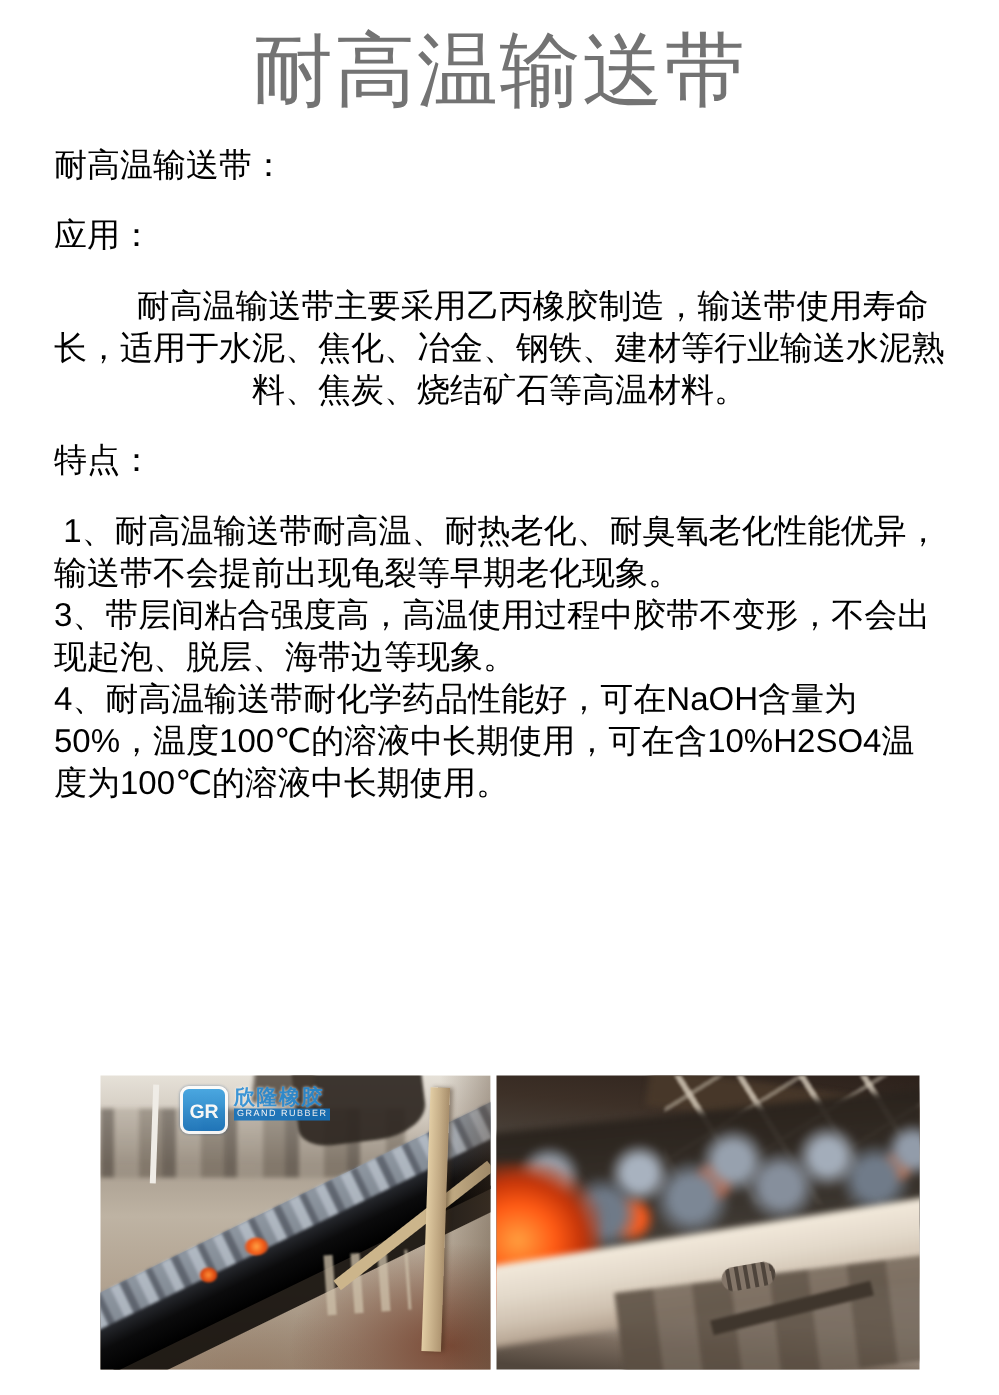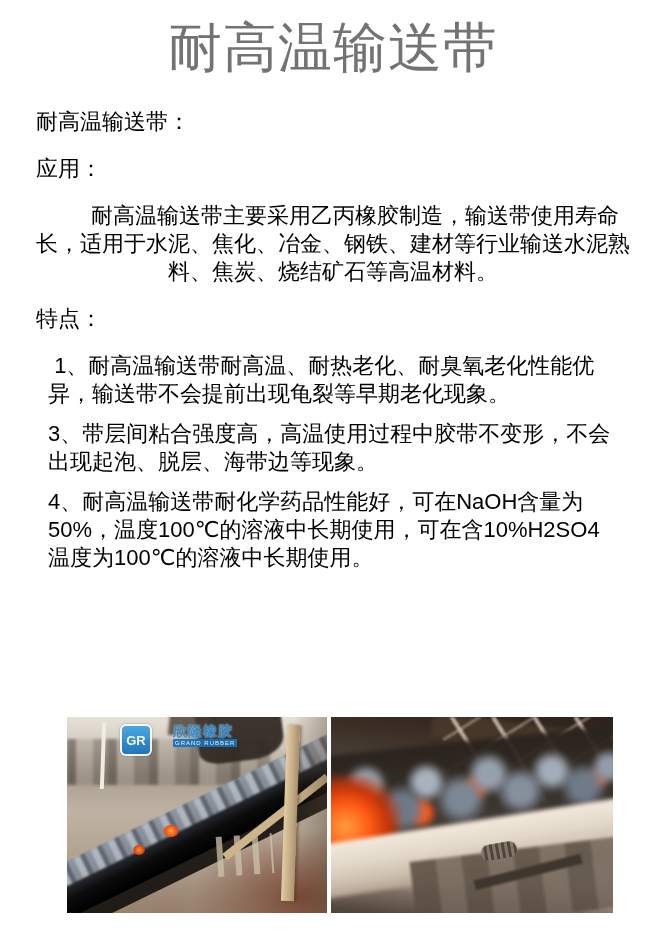--- a/index.html
+++ b/index.html
@@ -13,23 +13,23 @@
   h1.title{
     margin:14px 0 10px 0;text-align:center;
     font-size:54px;line-height:66px;font-weight:500;color:#737373;
     letter-spacing:1px;
   }
 
   .content{
     margin:0 36px;padding-top:6px;
     font-size:22px;line-height:28px;color:#000;
   }
-  .content p{margin:12px 0 19px 0;white-space:pre-wrap;}
+  .content p{margin:0 0 19px 0;white-space:pre-wrap;}
   .content p.indent{text-indent:2em;text-align:center;}
-  .features p{margin:12px;}
+  .features p{margin:0;}
   .features{margin:0 0 0 0;}
 
   
   .photos{
     position:absolute;left:67px;top:703px;
     display:flex;gap:4px;
   }
   .photo{position:relative;height:196px;overflow:hidden;background:#b9ae9f;}
   .photo *{position:absolute;}
 
@@ -79,21 +79,21 @@
     transform:rotate(-4deg);opacity:.75;filter:blur(.6px);}
   .lp-post{right:30px;top:8px;width:13px;height:176px;
     background:linear-gradient(90deg,#e2cda4,#ae9470);transform:rotate(2deg);
     box-shadow:2px 0 3px rgba(60,40,20,.45);}
   .lp-rail{right:-14px;top:96px;width:130px;height:8px;background:#ccb58b;
     transform:rotate(-38deg);filter:blur(.4px);}
   .lp-edge-shade{right:0;top:0;width:34px;height:100%;
     background:linear-gradient(90deg,rgba(84,64,46,0),rgba(84,64,46,.38));}
 
   
-  .logo{top:7px;left:5px;display:flex;gap:21px;opacity:.9;position:absolute;padding-left:48px;}
+  .logo{top:7px;left:5px;display:flex;gap:4px;opacity:.9;position:absolute;padding-left:48px;}
   .logo-badge{
     position:static;width:28px;height:28px;border-radius:6px;
     background:linear-gradient(180deg,#3aa2e2,#1472bd);
     border:2px solid #fff;color:#fff;font-weight:bold;font-size:13px;
     display:flex;align-items:center;justify-content:center;
     box-shadow:0 0 2px rgba(0,60,120,.5);
   }
   .logo-text{position:static;display:flex;flex-direction:column;justify-content:flex-start;}
   .logo-cn{position:static;color:#2b8ed6;font-size:14px;font-weight:bold;letter-spacing:1px;
     text-shadow:0 0 2px rgba(255,255,255,.9);line-height:15px;}

